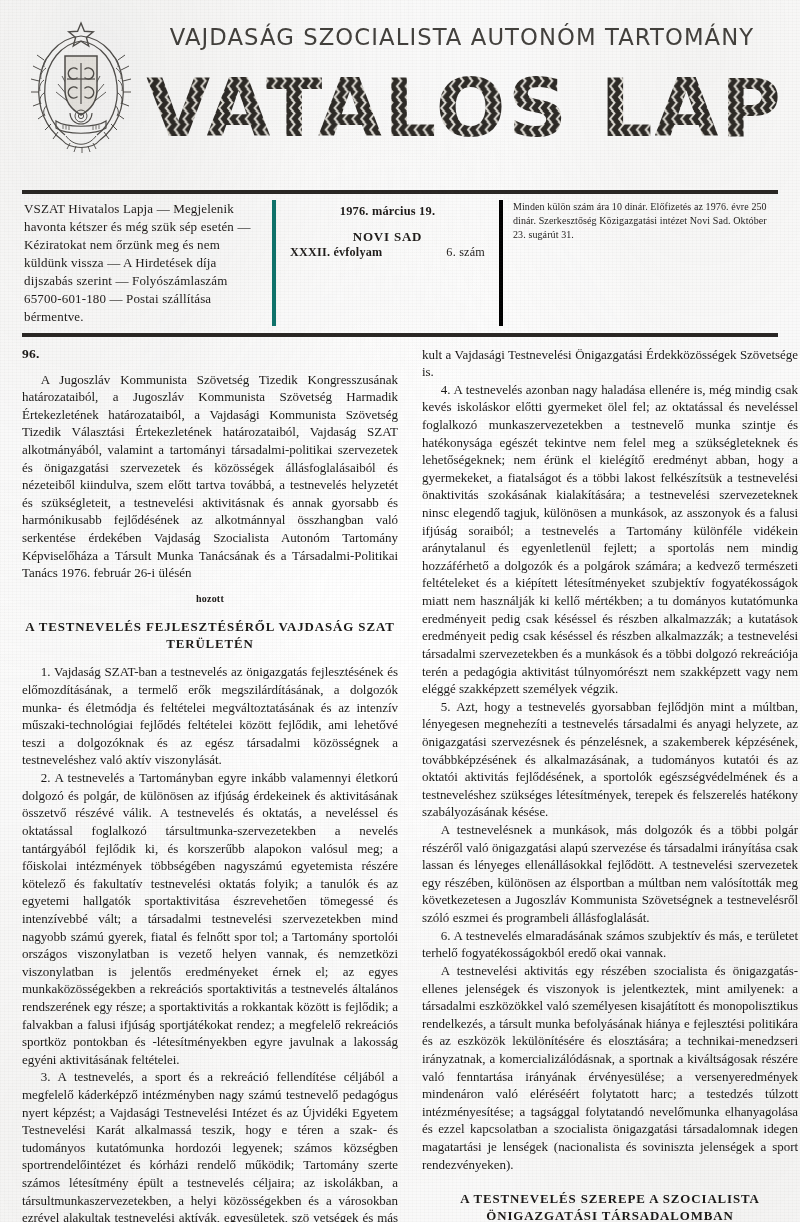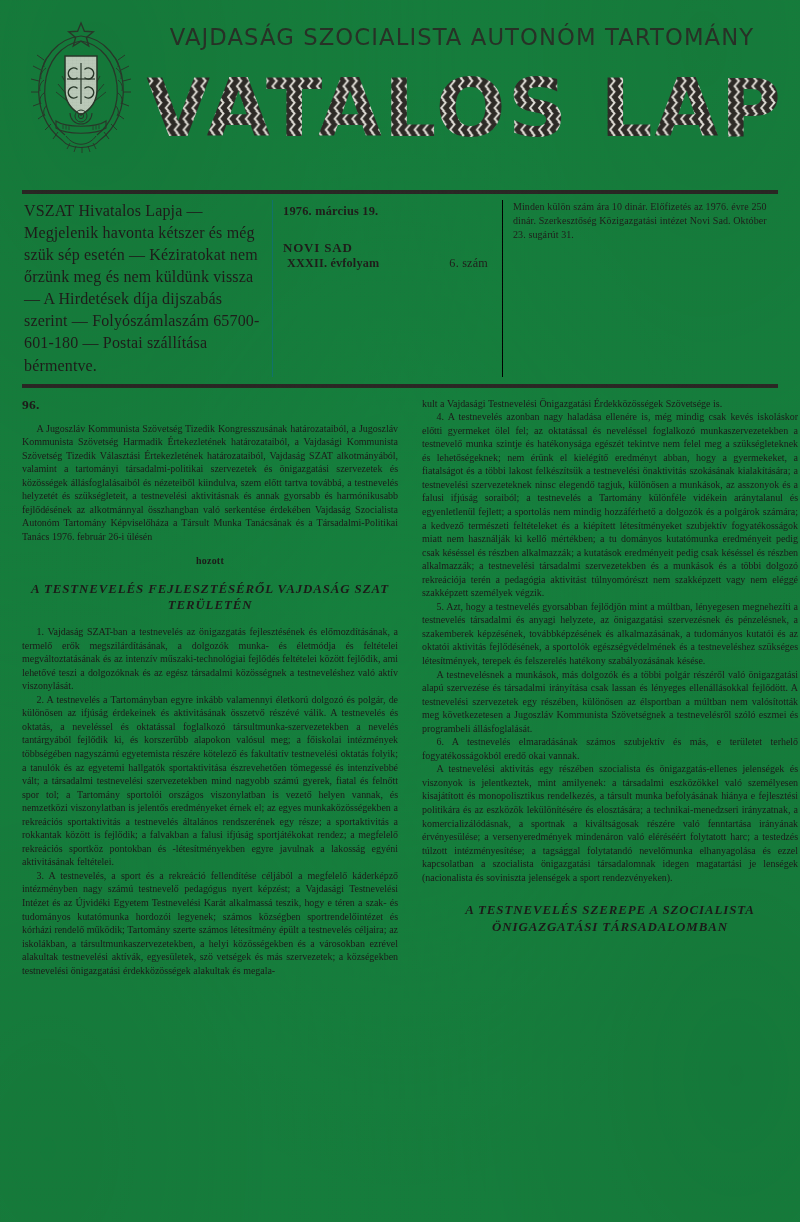--- a/index.html
+++ b/index.html
@@ -8,21 +8,21 @@
     background: #9c9c99;
   }
   body {
     font-family: "Liberation Serif", serif;
   }
   .page {
     position: relative;
     width: 800px;
     height: 1222px;
     margin: 0 auto;
-    background: #15803d;
+    background: #ffffff;
     overflow: hidden;
     box-sizing: border-box;
   }
   
   .page::before {
     content: "";
     position: absolute;
     inset: 0;
     pointer-events: none;
     z-index: 5;
@@ -88,39 +88,40 @@
     display: flex;
     margin: 0 22px;
     padding: 6px 0 7px 0;
     position: relative;
     z-index: 2;
     color: #1f1c1a;
   }
   .infobar .cell { padding: 0 10px; }
   .infobar .c1 {
     flex: 0 0 238px;
-    font-size: 16px;
+    font-size: 13px;
     line-height: 1.38;
     letter-spacing: .15px;
-    border-right: 1px solid #0f766e;
+    border-right: 4px solid #0f766e;
     padding-left: 2px;
   }
   .infobar .c2 {
     flex: 1 1 auto;
-    border-right: 1px solid #000000;
+    text-align: center;
+    border-right: 4px solid #000000;
     padding-top: 4px;
   }
   .infobar .c3 {
     flex: 0 0 255px;
     font-size: 10px;
     line-height: 1.4;
     letter-spacing: .1px;
   }
   .date-line { font-size: 12.4px; font-weight: bold; letter-spacing: .2px; }
-  .city-line { font-size: 13px; font-weight: bold; letter-spacing: .8px; margin-top: 21px; }
+  .city-line { font-size: 13px; font-weight: bold; letter-spacing: .8px; margin-top: 10px; }
   .vol-row {
     display: flex;
     justify-content: space-between;
     font-size: 12.2px;
     font-weight: bold;
     padding: 0 4px;
   }
   .vol-row .vol { letter-spacing: .2px; }
   .vol-row .num { letter-spacing: .2px; font-weight: normal; }
 
@@ -138,21 +139,21 @@
   .col.left  { margin-right: 24px; }
 
   .art-num {
     font-size: 13.5px;
     font-weight: bold;
     letter-spacing: .3px;
     margin-bottom: 9px;
   }
   p.para {
     margin: 0;
-    font-size: 10px;
+    font-size: 13px;
     line-height: 1.355;
     text-align: justify;
     text-indent: 1.45em;
     letter-spacing: -.04px;
     word-spacing: .2px;
     hyphens: none;
   }
   p.para.noindent { text-indent: 0; }
 
   .hdr-spaced {
@@ -169,21 +170,20 @@
     margin: 11px 0 0 0;
     letter-spacing: .2px;
   }
   .hdr-title {
     text-align: center;
     font-weight: bold;
     font-size: 12.9px;
     letter-spacing: .9px;
     line-height: 1.3;
     margin: 15px 0 11px 0;
-    font-style: italic;
   }
   .hdr-title.sec2 { margin: 18px 0 12px 0; }
 </style>
 </head>
 <body>
 
 <div class="page">
 
   <div class="masthead">
 

